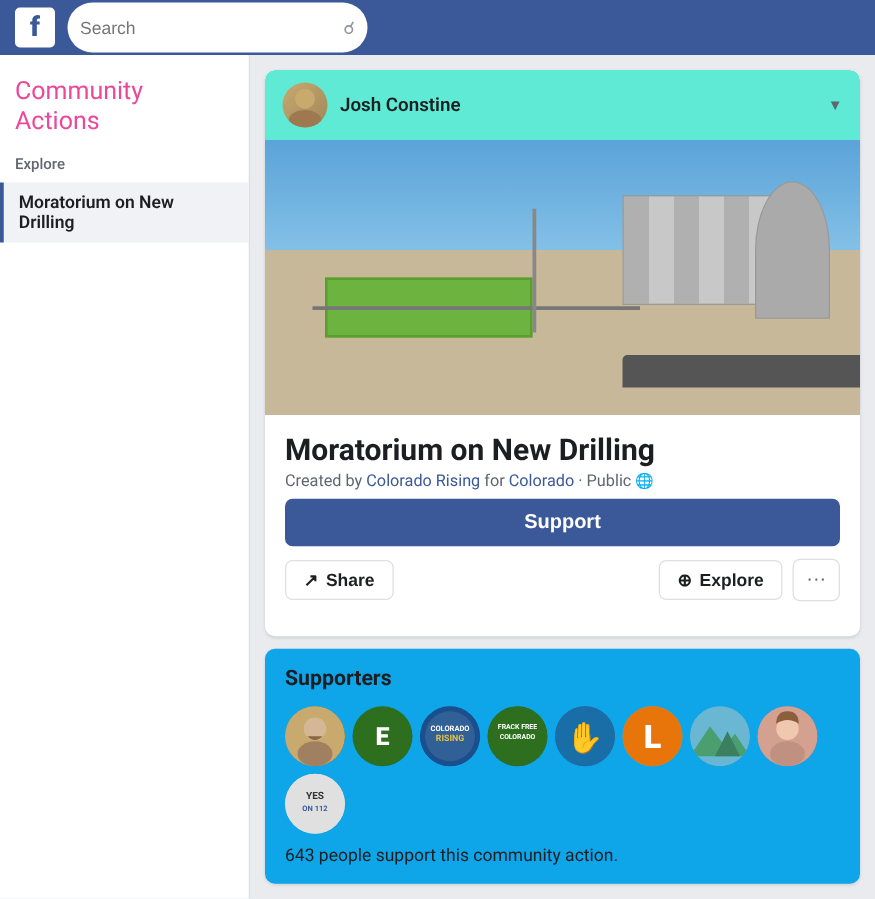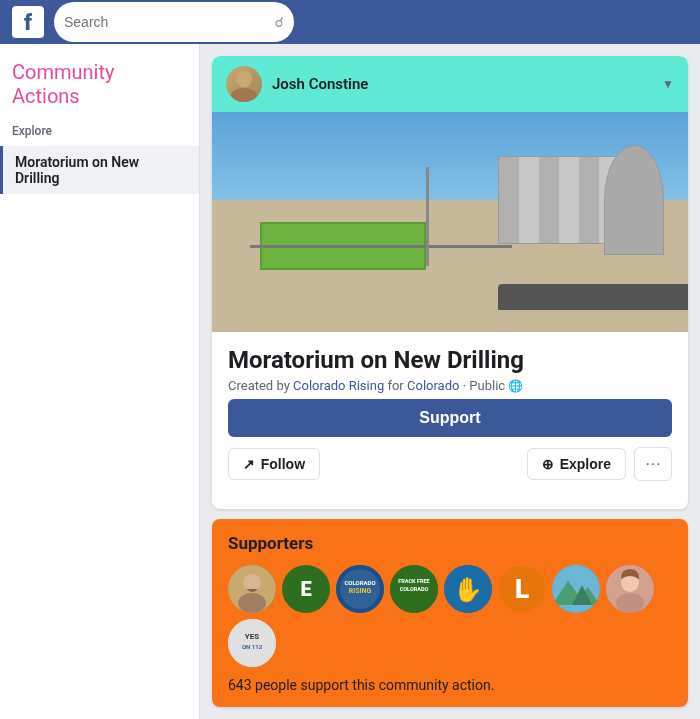--- a/index.html
+++ b/index.html
@@ -224,21 +224,21 @@
     .more-btn {
       border: 1px solid #dddfe2;
       background: #fff;
       border-radius: 6px;
       padding: 7px 10px;
       font-size: 16px; color: #606770; cursor: pointer;
     }
 
     
     .supporters-card {
-      background: #f97316;
+      background: #0ea5e9;
       border-radius: 8px;
       padding: 14px 16px;
       margin-top: 10px;
       box-shadow: 0 1px 3px rgba(0,0,0,0.12);
     }
     .supporters-title {
       font-size: 17px; font-weight: 700; color: #1c1e21; margin-bottom: 12px;
     }
     .supporters-avatars {
       display: flex; gap: 6px; align-items: center; margin-bottom: 10px;
@@ -325,21 +325,21 @@
           <span> · </span>
           <span>Public</span>
           <span class="globe"> 🌐</span>
         </div>
 
         <button class="support-btn">Support</button>
 
         <div class="action-btns">
           <button class="action-btn">
             <span>↗</span>
-            <span>Follow</span>
+            <span>Share</span>
           </button>
           <button class="action-btn-follow">
             <span>⊕</span>
             <span>Explore</span>
           </button>
           <button class="more-btn">···</button>
         </div>
       </div>
     </div>
 

